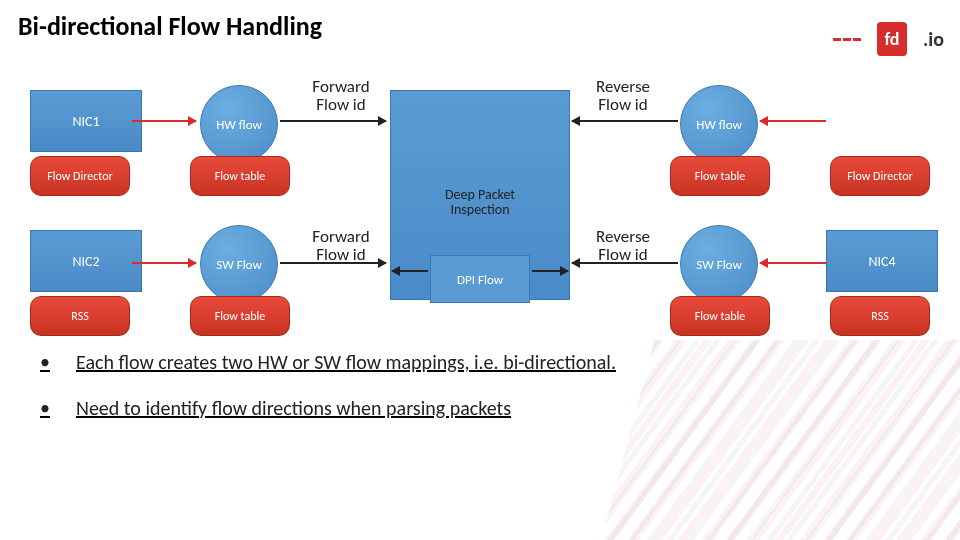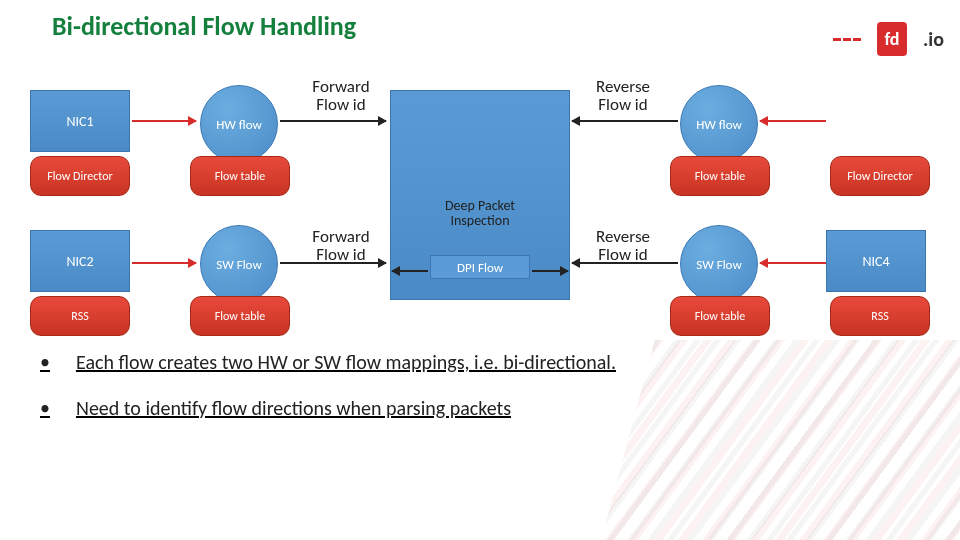--- a/index.html
+++ b/index.html
@@ -10,22 +10,21 @@
     background: #fff;
     position: relative;
     overflow: hidden;
   }
   .title {
     position: absolute;
     top: 10px;
     left: 18px;
     font-size: 26px;
     font-weight: 600;
-    color: #15803d;
-    margin-left: 34px;
+    color: #000000;
   }
   .logo {
     position: absolute;
     top: 22px;
     right: 16px;
     display: flex;
     align-items: center;
     gap: 16px;
   }
   .logo-speed {
@@ -57,21 +56,21 @@
   }
   .diagram {
     position: absolute;
     top: 70px;
     left: 10px;
     width: 940px;
     height: 260px;
   }
   .nic {
     position: absolute;
-    width: 100px;
+    width: 112px;
     height: 62px;
     background: linear-gradient(#5b9bd5,#4a8bc7);
     border: 1px solid #3a77b2;
     color: #fff;
     display: flex;
     align-items: center;
     justify-content: center;
     font-size: 14px;
   }
   .pill {
@@ -111,21 +110,21 @@
     position: absolute;
     width: 110px;
     text-align: center;
     font-size: 14px;
     color: #222;
     line-height: 1.1;
   }
   .dpi-inner {
     position: absolute;
     width: 100px;
-    height: 24px;
+    height: 48px;
     background: #5b9bd5;
     border: 1px solid #3a77b2;
     color: #fff;
     font-size: 13px;
     display: flex;
     align-items: center;
     justify-content: center;
   }
   .flow-label {
     position: absolute;
@@ -201,21 +200,21 @@
       <span></span>
       <span></span>
   </div>
   <div class="logo-badge">fd</div>
   <div class="logo-text">.io</div>
 </div>
 
 <div class="diagram">
 
   <div class="bigbox" style="left:380px; top:20px;"></div>
-  <div class="dpi-label" style="left:415px; top:128px; white-space:pre-line;">Deep Packet
+  <div class="dpi-label" style="left:415px; top:117px; white-space:pre-line;">Deep Packet
 Inspection</div>
   <div class="dpi-inner" style="left:420px; top:185px;">DPI Flow</div>
 
   <div class="nic" style="left:20px; top:20px;">NIC1</div>
   <div class="pill red" style="left:20px; top:86px;">Flow Director</div>
 
   <div class="circle" style="left:190px; top:15px;">HW flow</div>
   <div class="pill red" style="left:180px; top:86px;">Flow table</div>
 
   <div class="pill red" style="left:820px; top:86px;">Flow Director</div>

